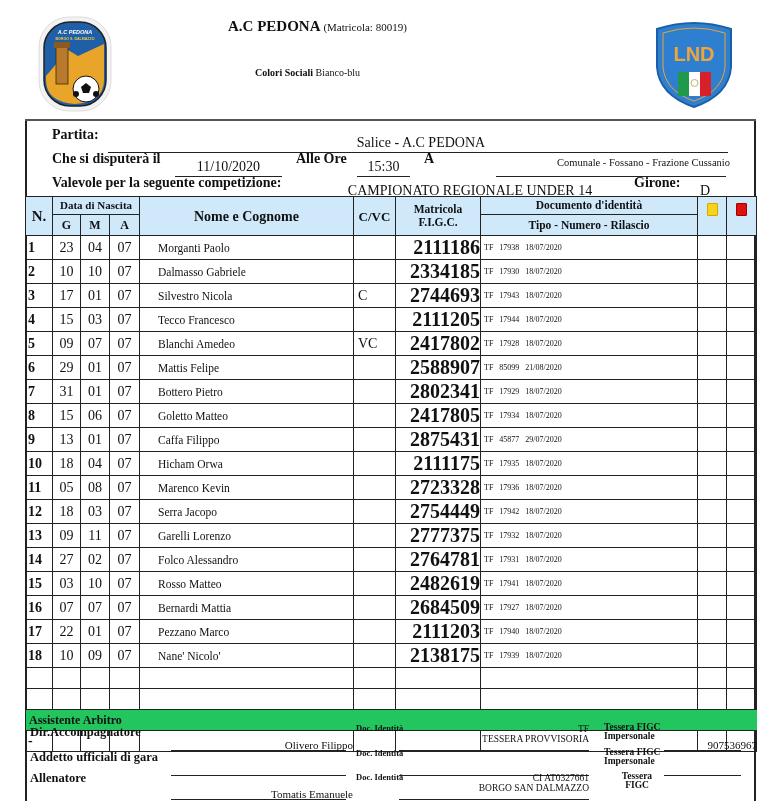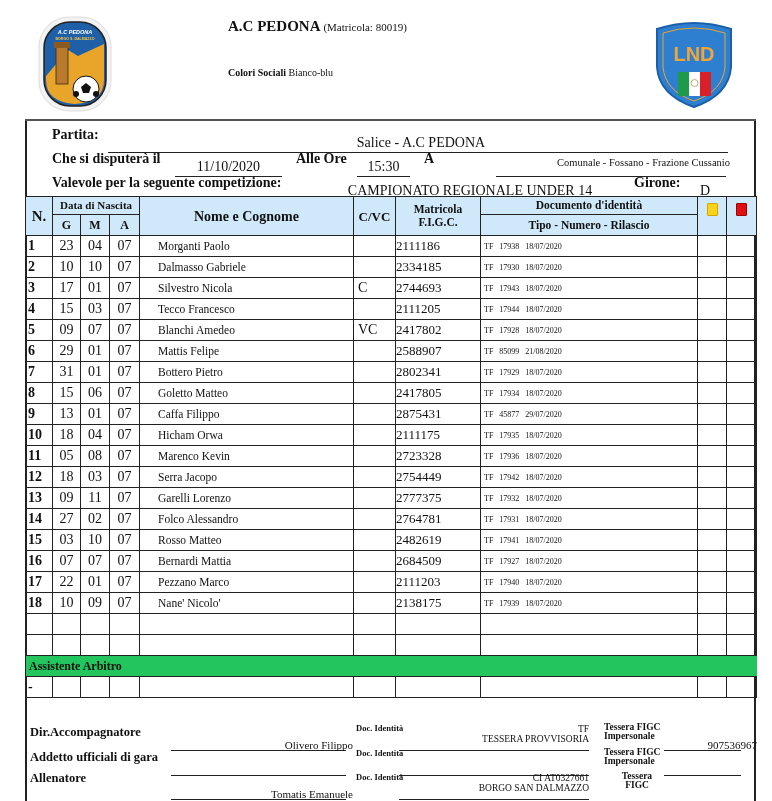--- a/index.html
+++ b/index.html
@@ -5,40 +5,40 @@
   html, body { margin:0; padding:0; background:#ffffff; }
   body { width:772px; height:801px; position:relative; overflow:hidden; font-family:"Liberation Serif", serif; color:#111; }
   .abs { position:absolute;text-align:right; }
 
   
   #club-logo { left:38px; top:16px; width:74px; height:96px; }
   #lnd-logo { left:655px; top:19px; width:78px; height:90px; }
   #club-title { left:228px; top:18px; font-size:15px; font-weight:bold; white-space:nowrap; }
   #club-title .matr { font-weight:normal; font-size:11px; }
   #club-colors { left:228px; top:67px; font-size:10px; white-space:nowrap; }
-  #club-colors b { font-weight:bold; }
+  #club-colors b { font-weight:bold;margin-left:27px; }
 
   
   #frame { left:25px; top:119px; width:731px; height:690px; border:2px solid #222; border-bottom:none; box-sizing:border-box; }
 
   .line-label { font-weight:bold; font-size:14px; white-space:nowrap; }
   .ul { border-bottom:1px solid #222;margin-top:8px; }
   .fill { font-size:14px; white-space:nowrap; text-align:center; }
 
   
   table#roster { position:absolute; left:25px; top:196px; border-collapse:collapse; table-layout:fixed; }
   #roster td, #roster th { border:1.5px solid #222; padding:0; height:20px; font-size:13px; vertical-align:middle; }
   #roster th { background:#cfe9fb; font-weight:bold; font-size:11px; line-height:13px; }
   #roster th.big { font-size:15px; }
   #roster th.sub { font-size:12px; }
   #roster td.num { font-weight:bold; font-size:14px; padding-left:2px; }
   #roster td.d { text-align:center; font-size:14px; }
   #roster td.name { font-size:11.5px; padding-left:18px; white-space:nowrap; }
   #roster td.cap { font-size:14px; padding-left:4px; }
-  #roster td.matr { text-align:left; font-size:13px; }
+  #roster td.matr { text-align:right; font-size:20px;font-weight:bold; }
   #roster td.doc { font-size:8px; padding-left:3px; white-space:nowrap; }
   #roster td.doc span { margin-right:6px; }
   #roster tr.section td { background:#22c55e; font-weight:bold; font-size:12px; padding-left:3px; border-right:none; border-left:1.5px solid #222; }
   .card { display:inline-block; width:9px; height:11px; border-radius:1px; }
   .card.yellow { background:#f8d21b; border:1px solid #d4a600; }
   .card.red { background:#e01010; border:1px solid #a00000; }
 
   
   .staff-label { font-weight:bold; font-size:12.5px; white-space:nowrap; }
   .staff-val { font-size:11px; white-space:nowrap; }

